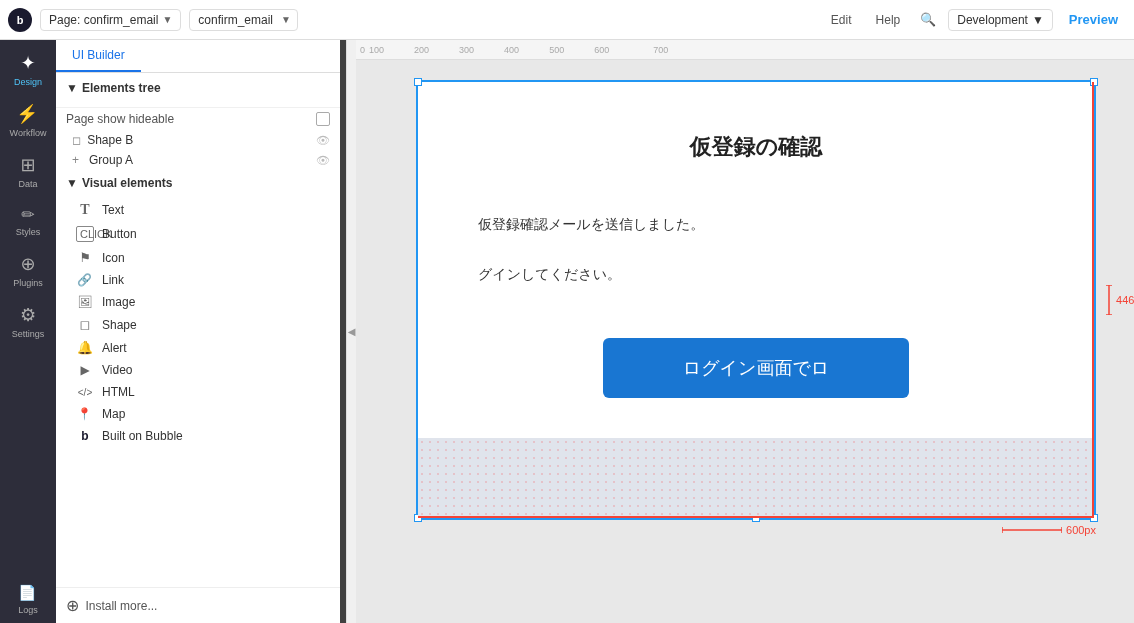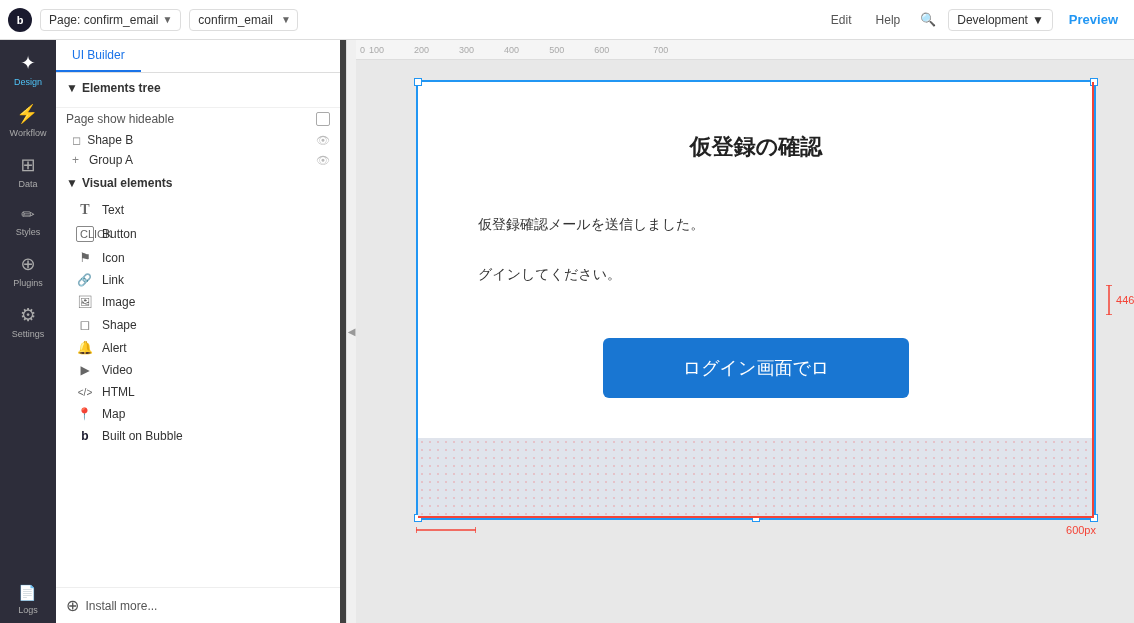--- a/index.html
+++ b/index.html
@@ -300,21 +300,21 @@
 
             <div style="background:#e0e4ec;min-height:80px;position:relative;">
               <div class="dot-overlay"></div>
             </div>
 
             <div style="position:absolute;right:0;top:0;bottom:0;width:2px;background:#f44336;pointer-events:none;"></div>
 
             <div style="position:absolute;bottom:0;left:0;right:0;height:2px;background:#f44336;pointer-events:none;"></div>
           </div>
 
-          <div style="display:flex;align-items:center;justify-content:space-between;margin-top:4px;gap:4px;">
+          <div style="display:flex;align-items:center;justify-content:flex-end;margin-top:4px;gap:4px;">
             <svg width="60" height="10">
                 <line x1="0" y1="5" x2="60" y2="5" stroke="#f44336" stroke-width="1.5"></line>
                 <line x1="0" y1="2" x2="0" y2="8" stroke="#f44336" stroke-width="1.5"></line>
                 <line x1="60" y1="2" x2="60" y2="8" stroke="#f44336" stroke-width="1.5"></line>
               </svg>
             <span style="font-size:11px;color:#f44336;font-weight:500;">600px</span>
           </div>
         </div>
       </div>
     </div>

